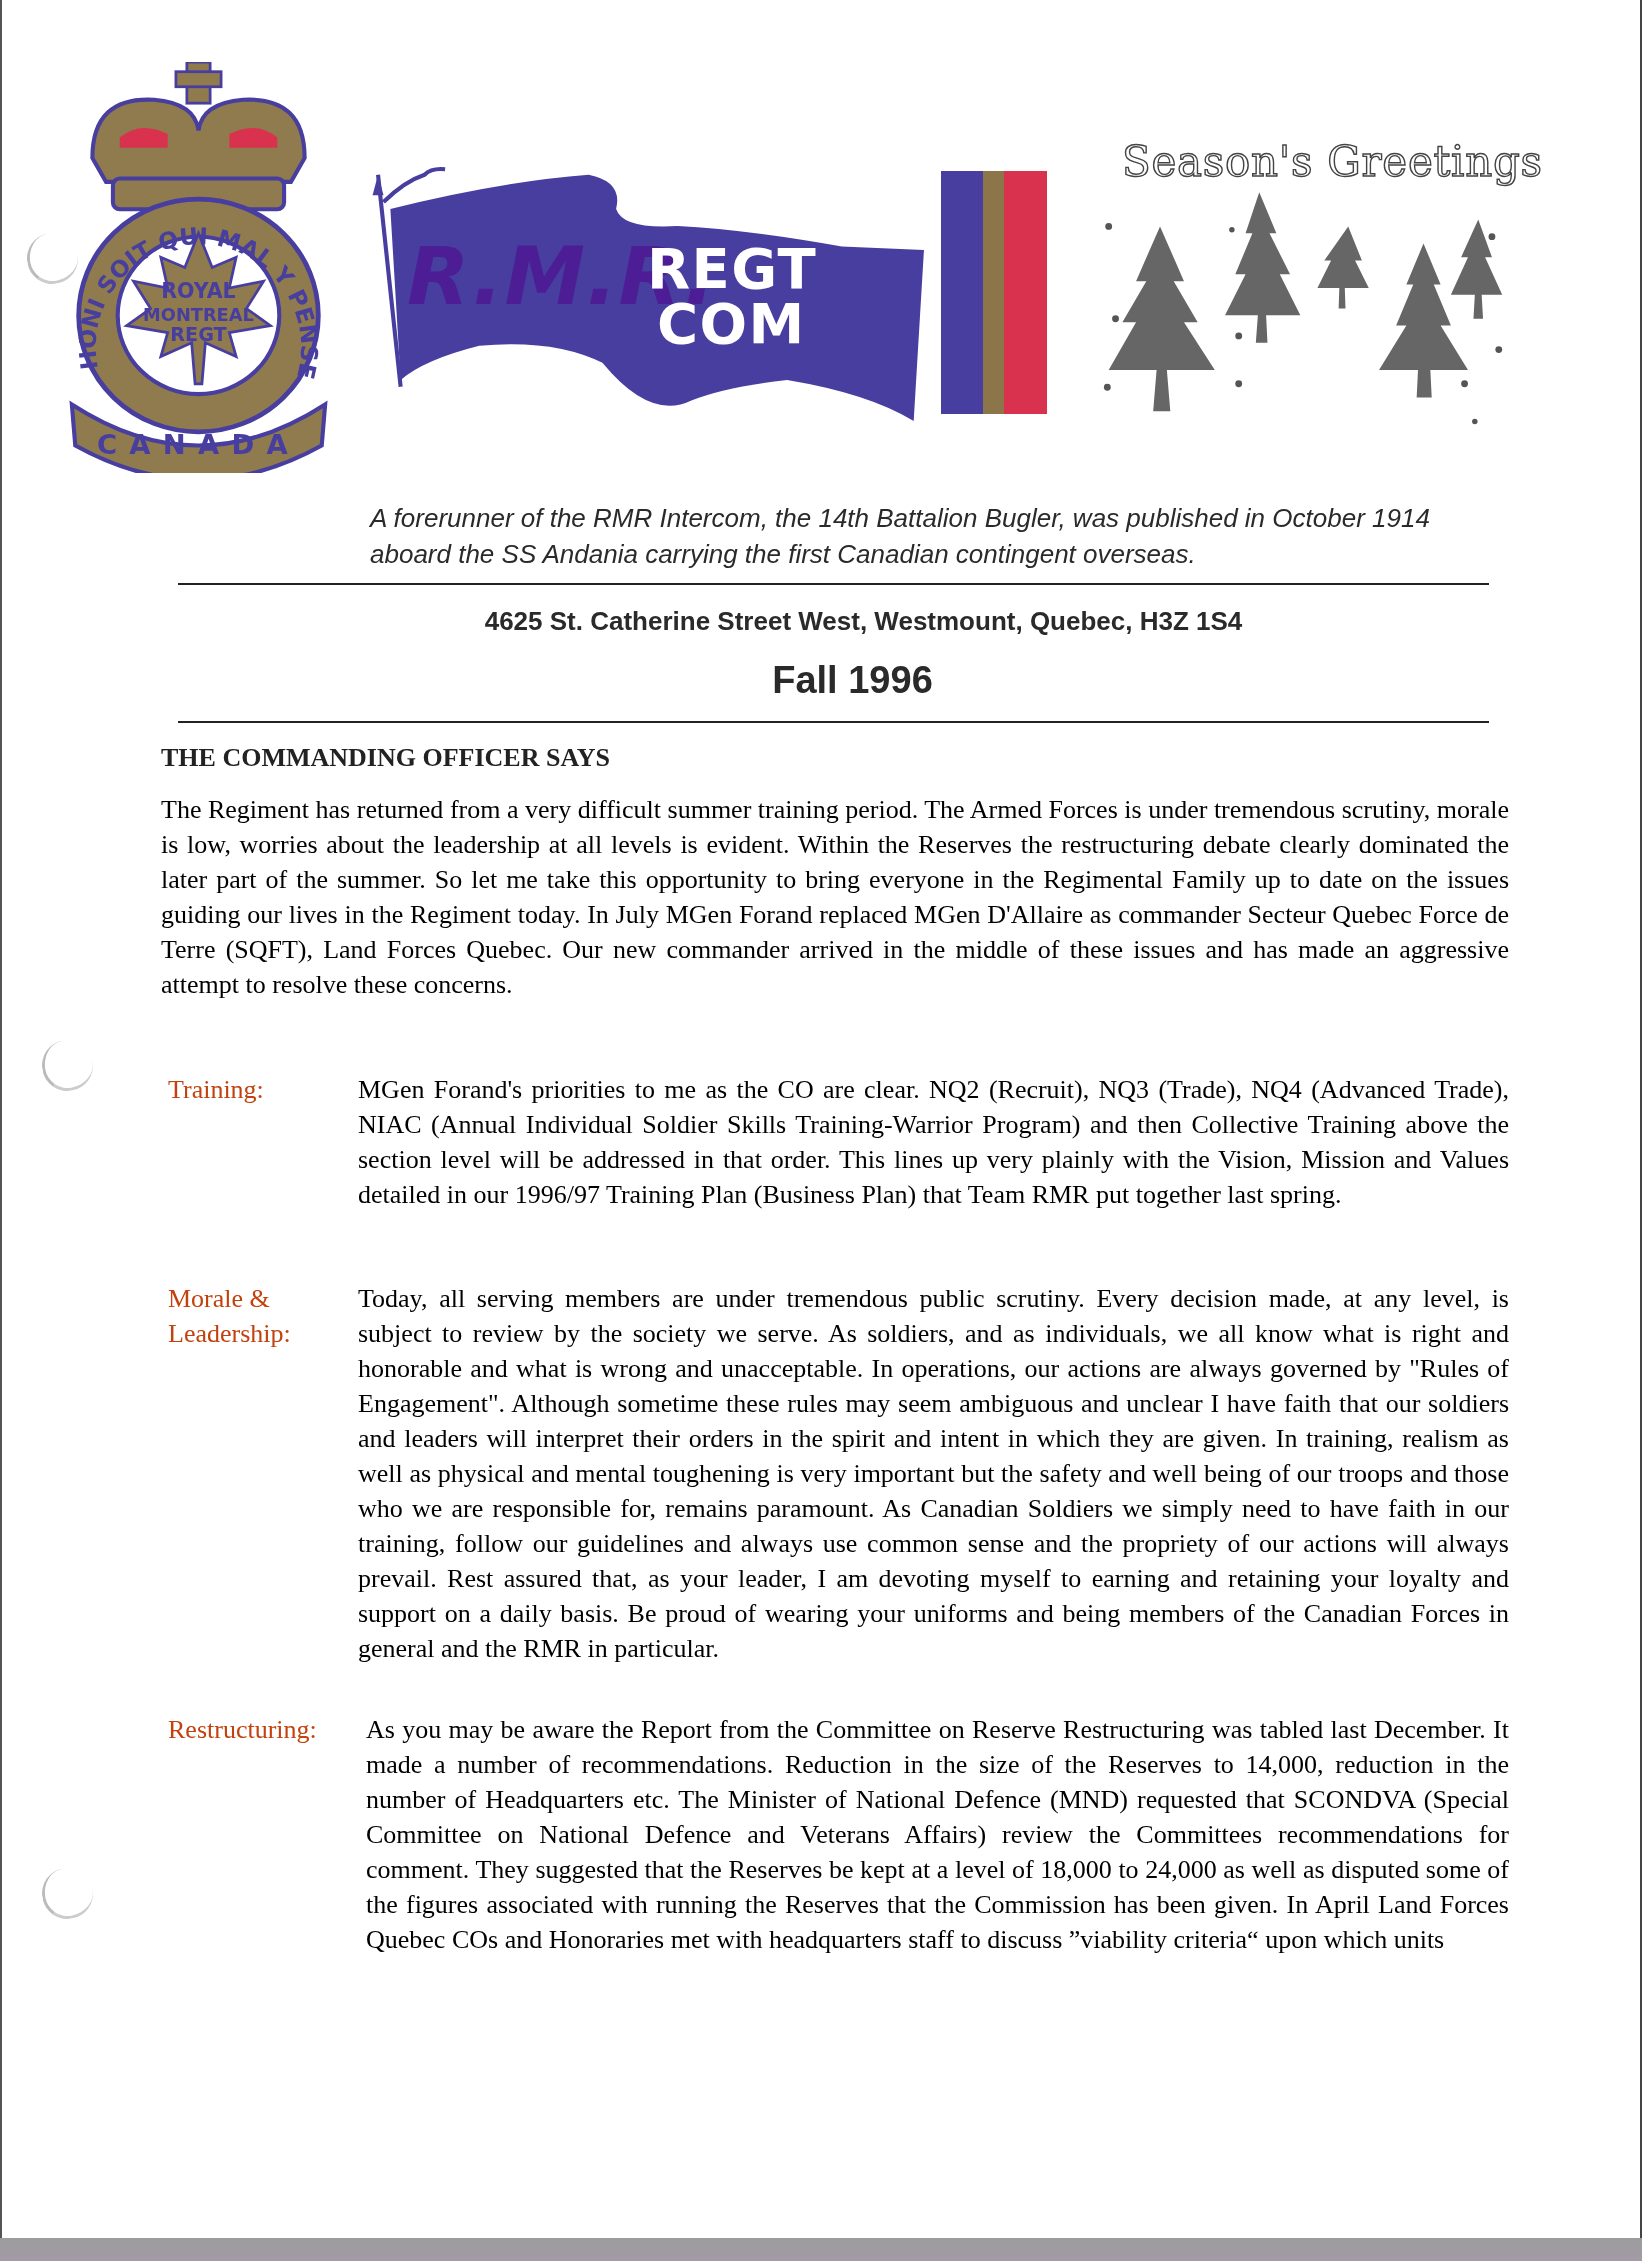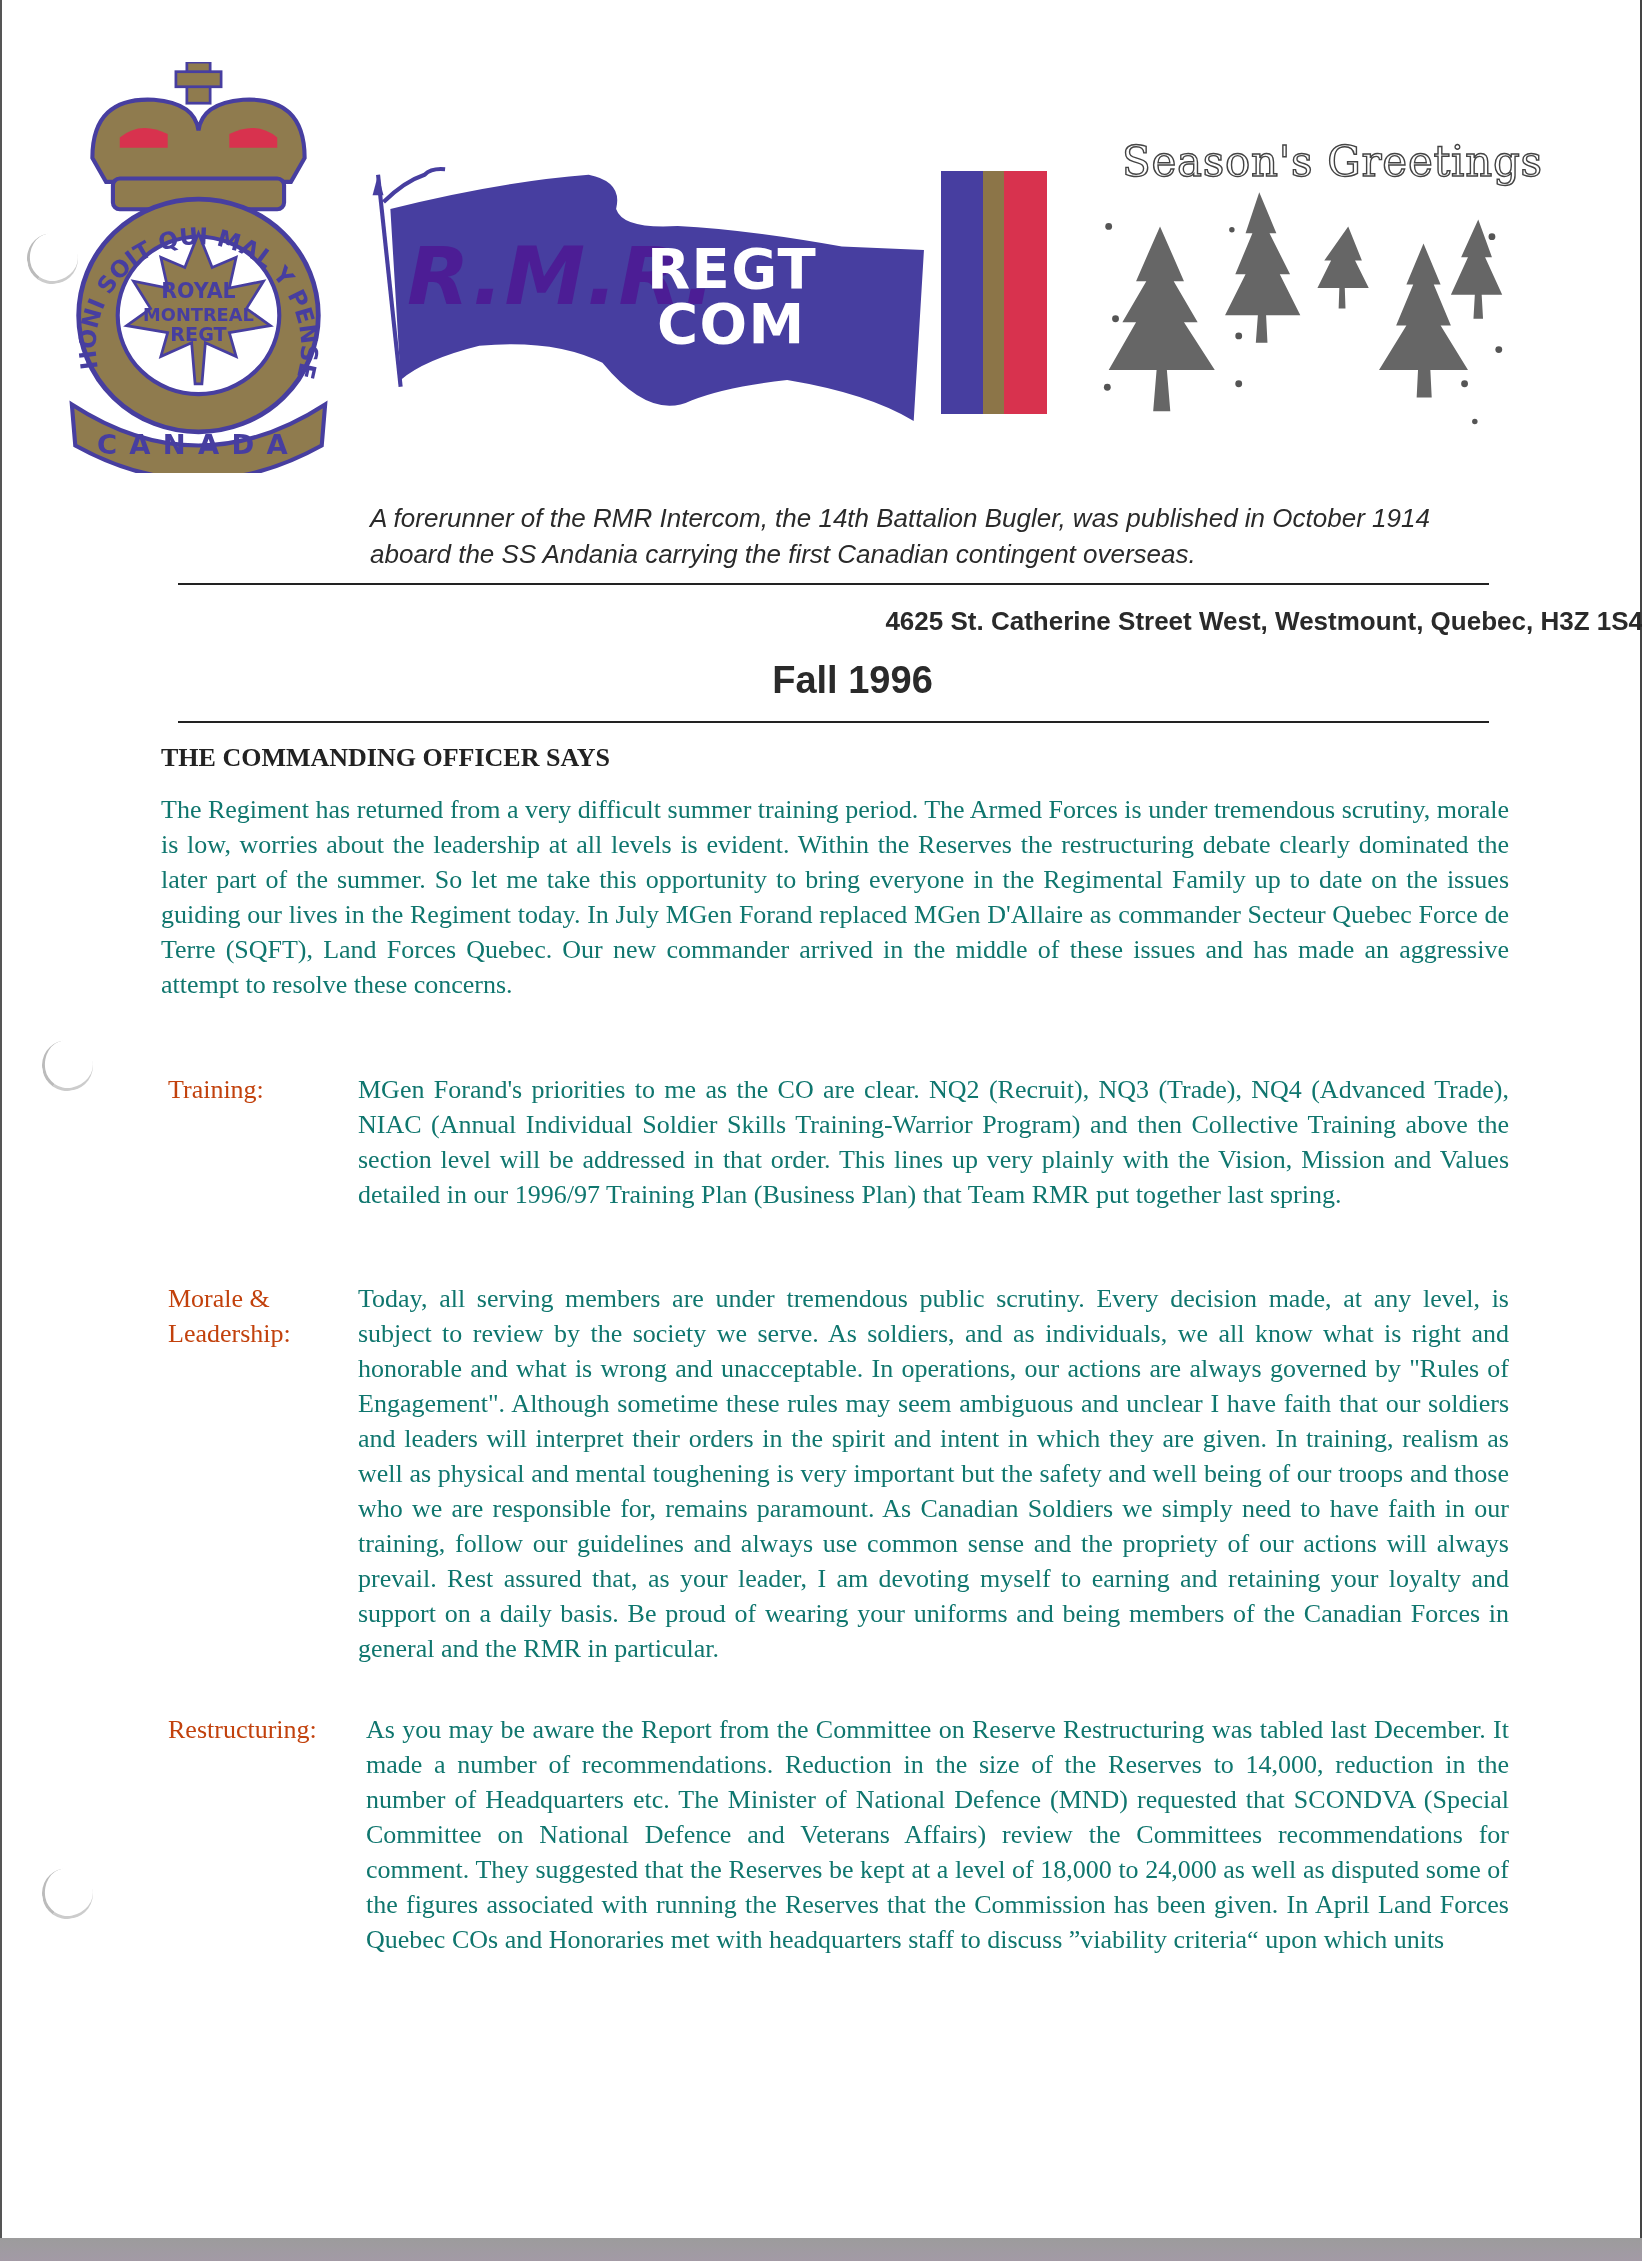--- a/index.html
+++ b/index.html
@@ -45,38 +45,38 @@
   }
   .trees { position: absolute; left: 1095px; top: 192px; width: 438px; height: 233px; }
 
   
   .intro {
     position: absolute; left: 370px; top: 500px; width: 1136px;
     font-family: "Liberation Sans", sans-serif; font-style: italic; font-size: 26px; line-height: 36px; color: #2a2a2a;
   }
   .rule { position: absolute; left: 178px; width: 1311px; height: 2.1px; background: #222; }
   .address {
-    position: absolute; left: 0; width: 1643px; top: 606px; text-align: right;
+    position: absolute; left: 0; width: 1643px; top: 606px; text-align: center;
     font-family: "Liberation Sans", sans-serif; font-weight: bold; font-size: 26px; color: #2a2a2a;
     padding-left: 84px; box-sizing: border-box;
   }
   .issue {
     position: absolute; left: 0; width: 1643px; top: 659px; text-align: center;
     font-family: "Liberation Sans", sans-serif; font-weight: bold; font-size: 38px; color: #2a2a2a;
     padding-left: 62px; box-sizing: border-box;
   }
 
   
   .section-title {
     position: absolute; left: 161px; top: 743px; font-family: "Liberation Serif", serif;
     font-weight: bold; font-size: 26px; color: #222;
   }
   .body-text {
     position: absolute; font-family: "Liberation Serif", serif; font-size: 26px; line-height: 35px;
-    text-align: justify; color: #0f766e;
+    text-align: justify; color: #000000;
   }
   .intro-para { left: 161px; top: 792px; width: 1348px; }
   .row-label {
     position: absolute; left: 168px; font-family: "Liberation Serif", serif; font-size: 26px; line-height: 35px; color: #c2410c;
   }
   .row-text { left: 358px; width: 1151px; }
 </style>
 </head>
 <body>
 

